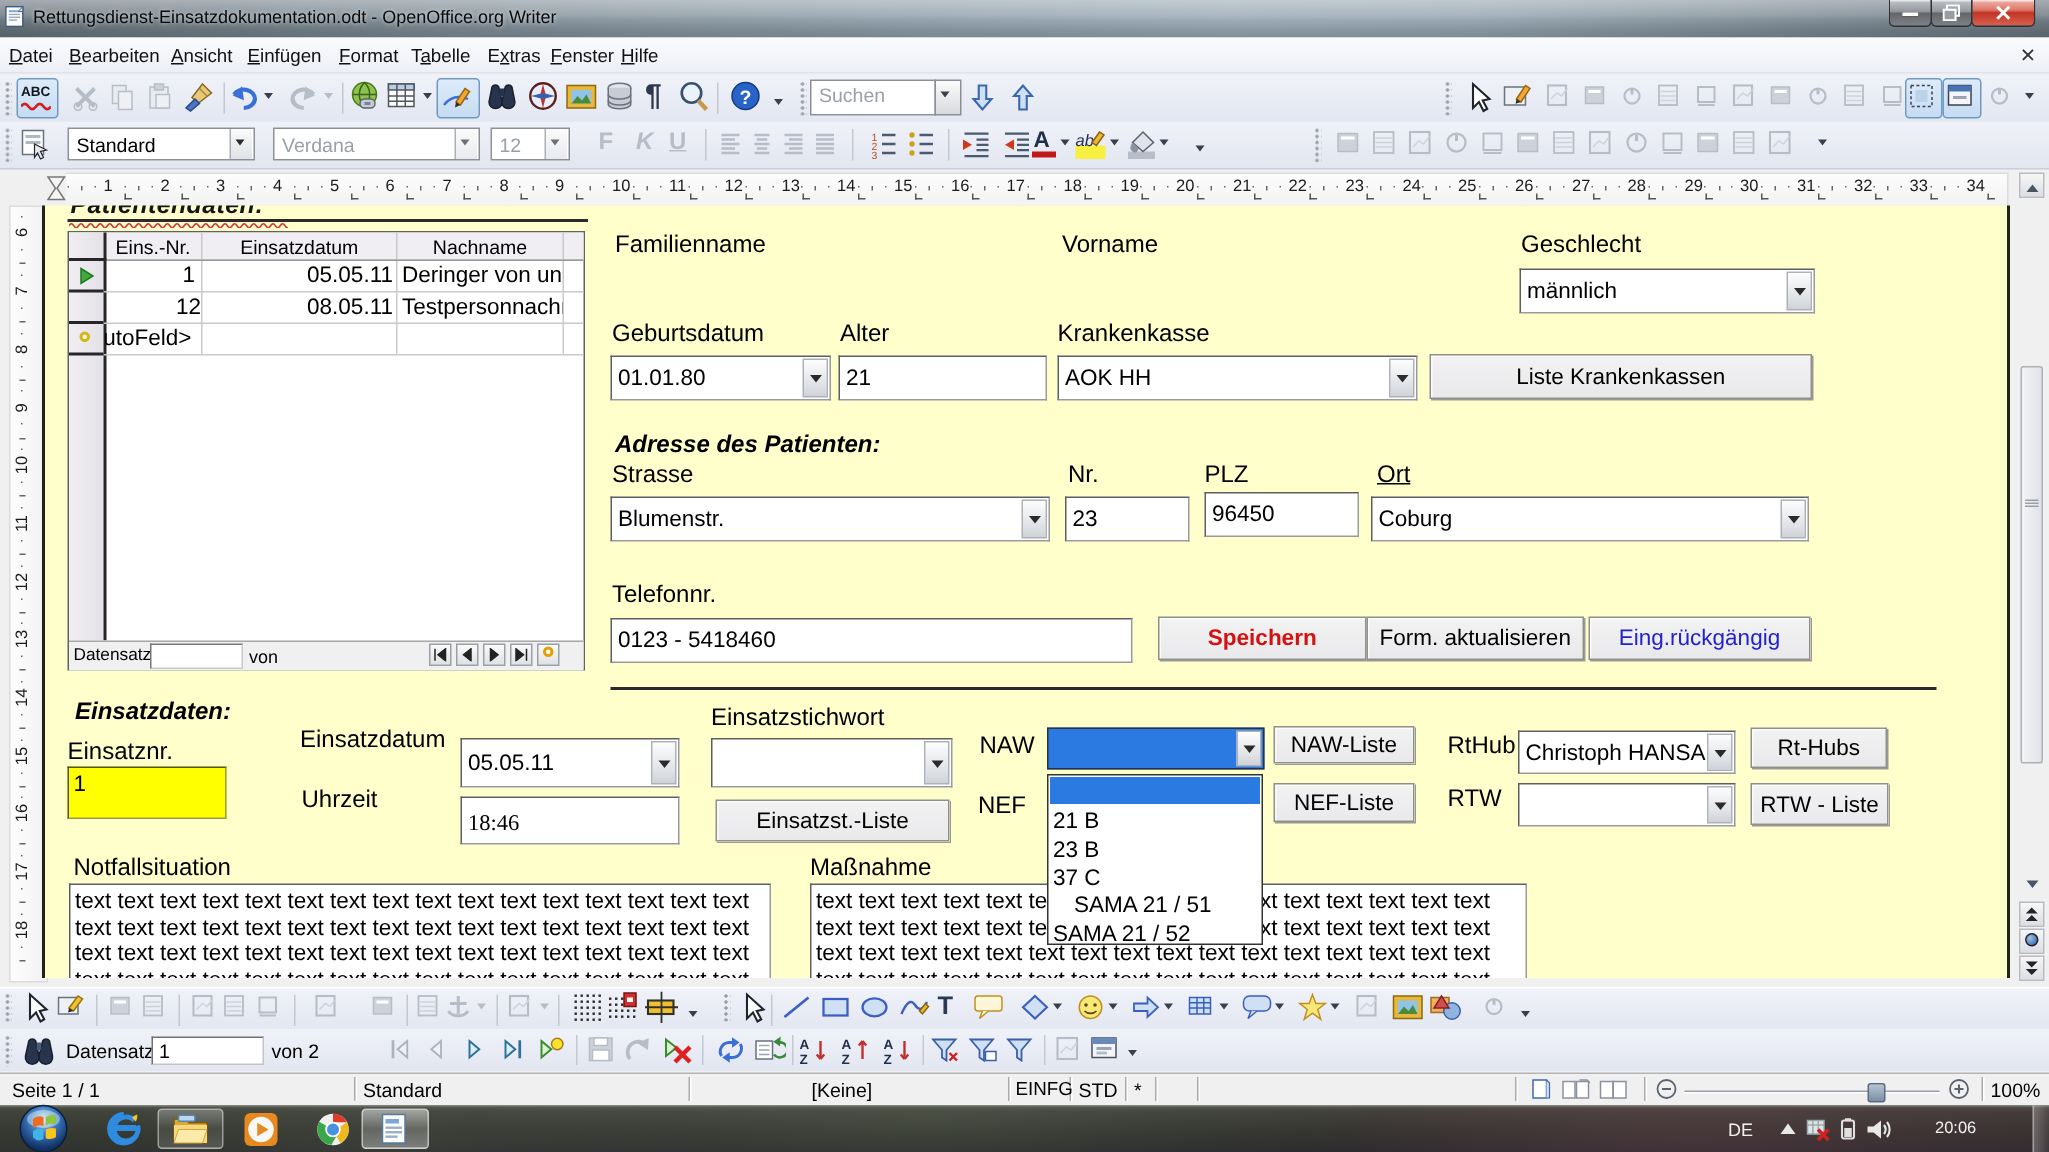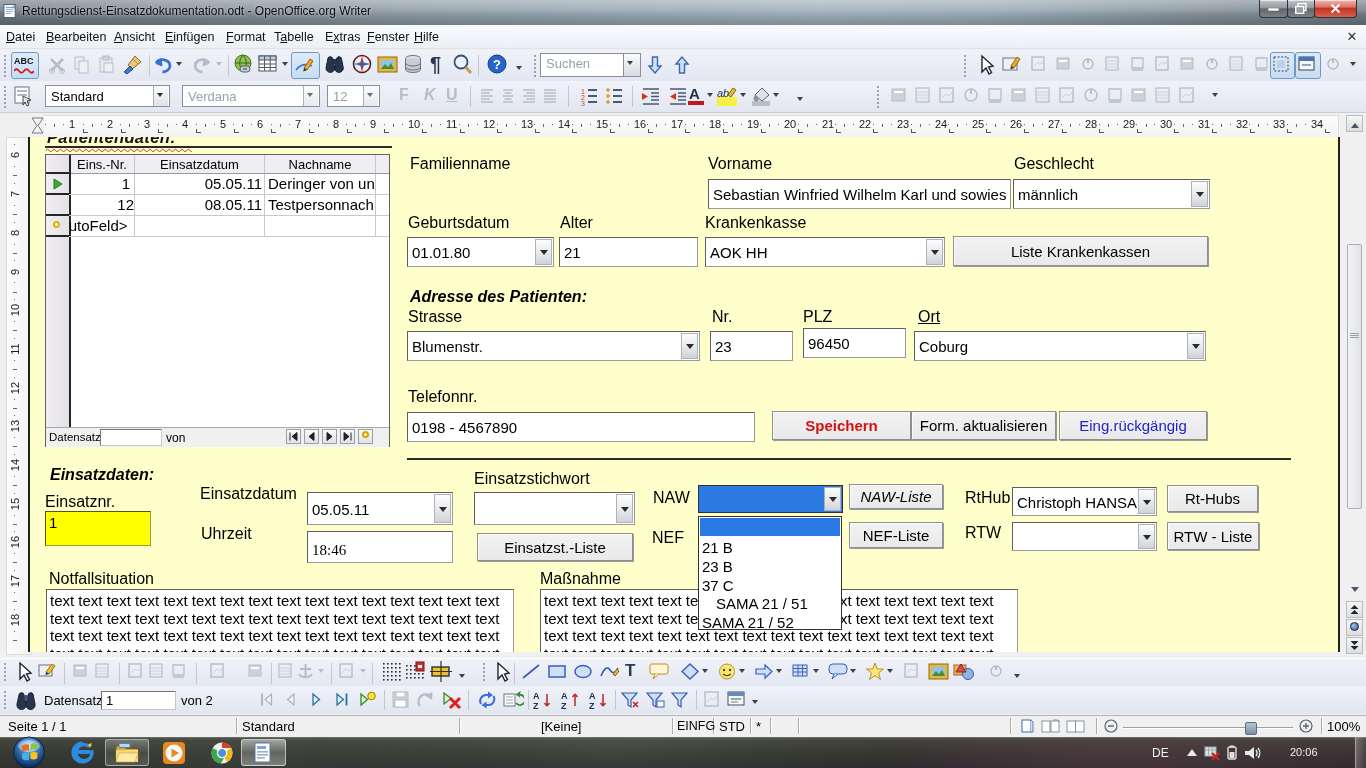--- a/index.html
+++ b/index.html
@@ -688,23 +688,20 @@
               <path d="M1 0.5 L6 4.5 L1 8.5 Z M8 0.5 v8" stroke="#222" fill="#222" stroke-width="1"></path>
             </svg></div>
     <div class="navb" style="left:312px;">
             <div style="width:7px;height:7px;border:2px solid #e0a000;border-radius:50%;background:#fff;box-sizing:border-box;margin:1px auto;"></div>
           </div>
   </div>
 </div>
 
 <div class="lbl" style="left:410px;top:155px;">Familienname</div>
 <div class="lbl" style="left:708px;top:155px;">Vorname</div>
-<div class="tinput" style="left:708px;top:179px;width:301px;height:28px;">
-        <span class="tx">Sebastian Winfried Wilhelm Karl und sowies</span>
-      </div>
 <div class="lbl" style="left:1014px;top:155px;">Geschlecht</div>
 <div class="combo" style="left:1013px;top:179px;width:195px;height:28px;">
         <span class="tx">männlich</span>
         <span class="dbtn"></span>
       </div>
 
 <div class="lbl" style="left:408px;top:214px;">Geburtsdatum</div>
 <div class="combo" style="left:407px;top:237px;width:145px;height:28px;">
         <span class="tx">01.01.80</span>
         <span class="dbtn"></span>
@@ -735,21 +732,21 @@
         <span class="tx">96450</span>
       </div>
 <div class="lbl" style="left:918px;top:308px;text-decoration:underline;">Ort</div>
 <div class="combo" style="left:914px;top:331px;width:290px;height:28px;">
         <span class="tx">Coburg</span>
         <span class="dbtn"></span>
       </div>
 
 <div class="lbl" style="left:408px;top:388px;">Telefonnr.</div>
 <div class="tinput" style="left:407px;top:412px;width:346px;height:28px;">
-        <span class="tx">0198 - 4567890</span>
+        <span class="tx">0123 - 5418460</span>
       </div>
 <div class="pushbtn" style="left:772px;top:411px;width:139px;height:29px;color:#d41111;font-weight:bold;">Speichern</div>
 <div class="pushbtn" style="left:911px;top:411px;width:145px;height:29px;">Form. aktualisieren</div>
 <div class="pushbtn" style="left:1059px;top:411px;width:148px;height:29px;color:#2222cc;">Eing.rückgängig</div>
 <div style="position:absolute;left:407px;top:458px;width:884px;height:2px;background:#2a2a2a;"></div>
 
 <div class="hlbl" style="left:50px;top:466px;">Einsatzdaten:</div>
 <div class="lbl" style="left:45px;top:493px;">Einsatznr.</div>
 <div style="position:absolute;left:45px;top:511px;width:104px;height:33px;background:#ffff00;border:1px solid #70702a;border-color:#55551e #9a9a40 #9a9a40 #55551e;">
         <span style="position:absolute;left:3px;top:2px;font-size:15px;">1</span>
@@ -768,21 +765,21 @@
         <span class="tx"></span>
         <span class="dbtn"></span>
       </div>
 <div class="pushbtn" style="left:477px;top:533px;width:156px;height:28px;">Einsatzst.-Liste</div>
 <div class="lbl" style="left:653px;top:489px;">NAW</div>
 <div class="lbl" style="left:652px;top:529px;">NEF</div>
 
 <div style="position:absolute;left:698px;top:485px;width:143px;height:26px;background:#2a7ae2;border:1px solid #30303a;">
         <span class="dbtn"></span>
       </div>
-<div class="pushbtn" style="left:849px;top:484px;width:94px;height:25px;font-style:italic;">NAW-Liste</div>
+<div class="pushbtn" style="left:849px;top:484px;width:94px;height:25px;">NAW-Liste</div>
 <div class="pushbtn" style="left:849px;top:522px;width:94px;height:26px;">NEF-Liste</div>
 <div class="lbl" style="left:965px;top:489px;">RtHub</div>
 <div class="combo" style="left:1012px;top:487px;width:143px;height:27px;">
         <span class="tx">Christoph HANSA</span>
         <span class="dbtn"></span>
       </div>
 <div class="pushbtn" style="left:1167px;top:485px;width:91px;height:27px;">Rt-Hubs</div>
 <div class="lbl" style="left:965px;top:524px;">RTW</div>
 <div class="combo" style="left:1012px;top:522px;width:143px;height:27px;">
         <span class="tx"></span>

